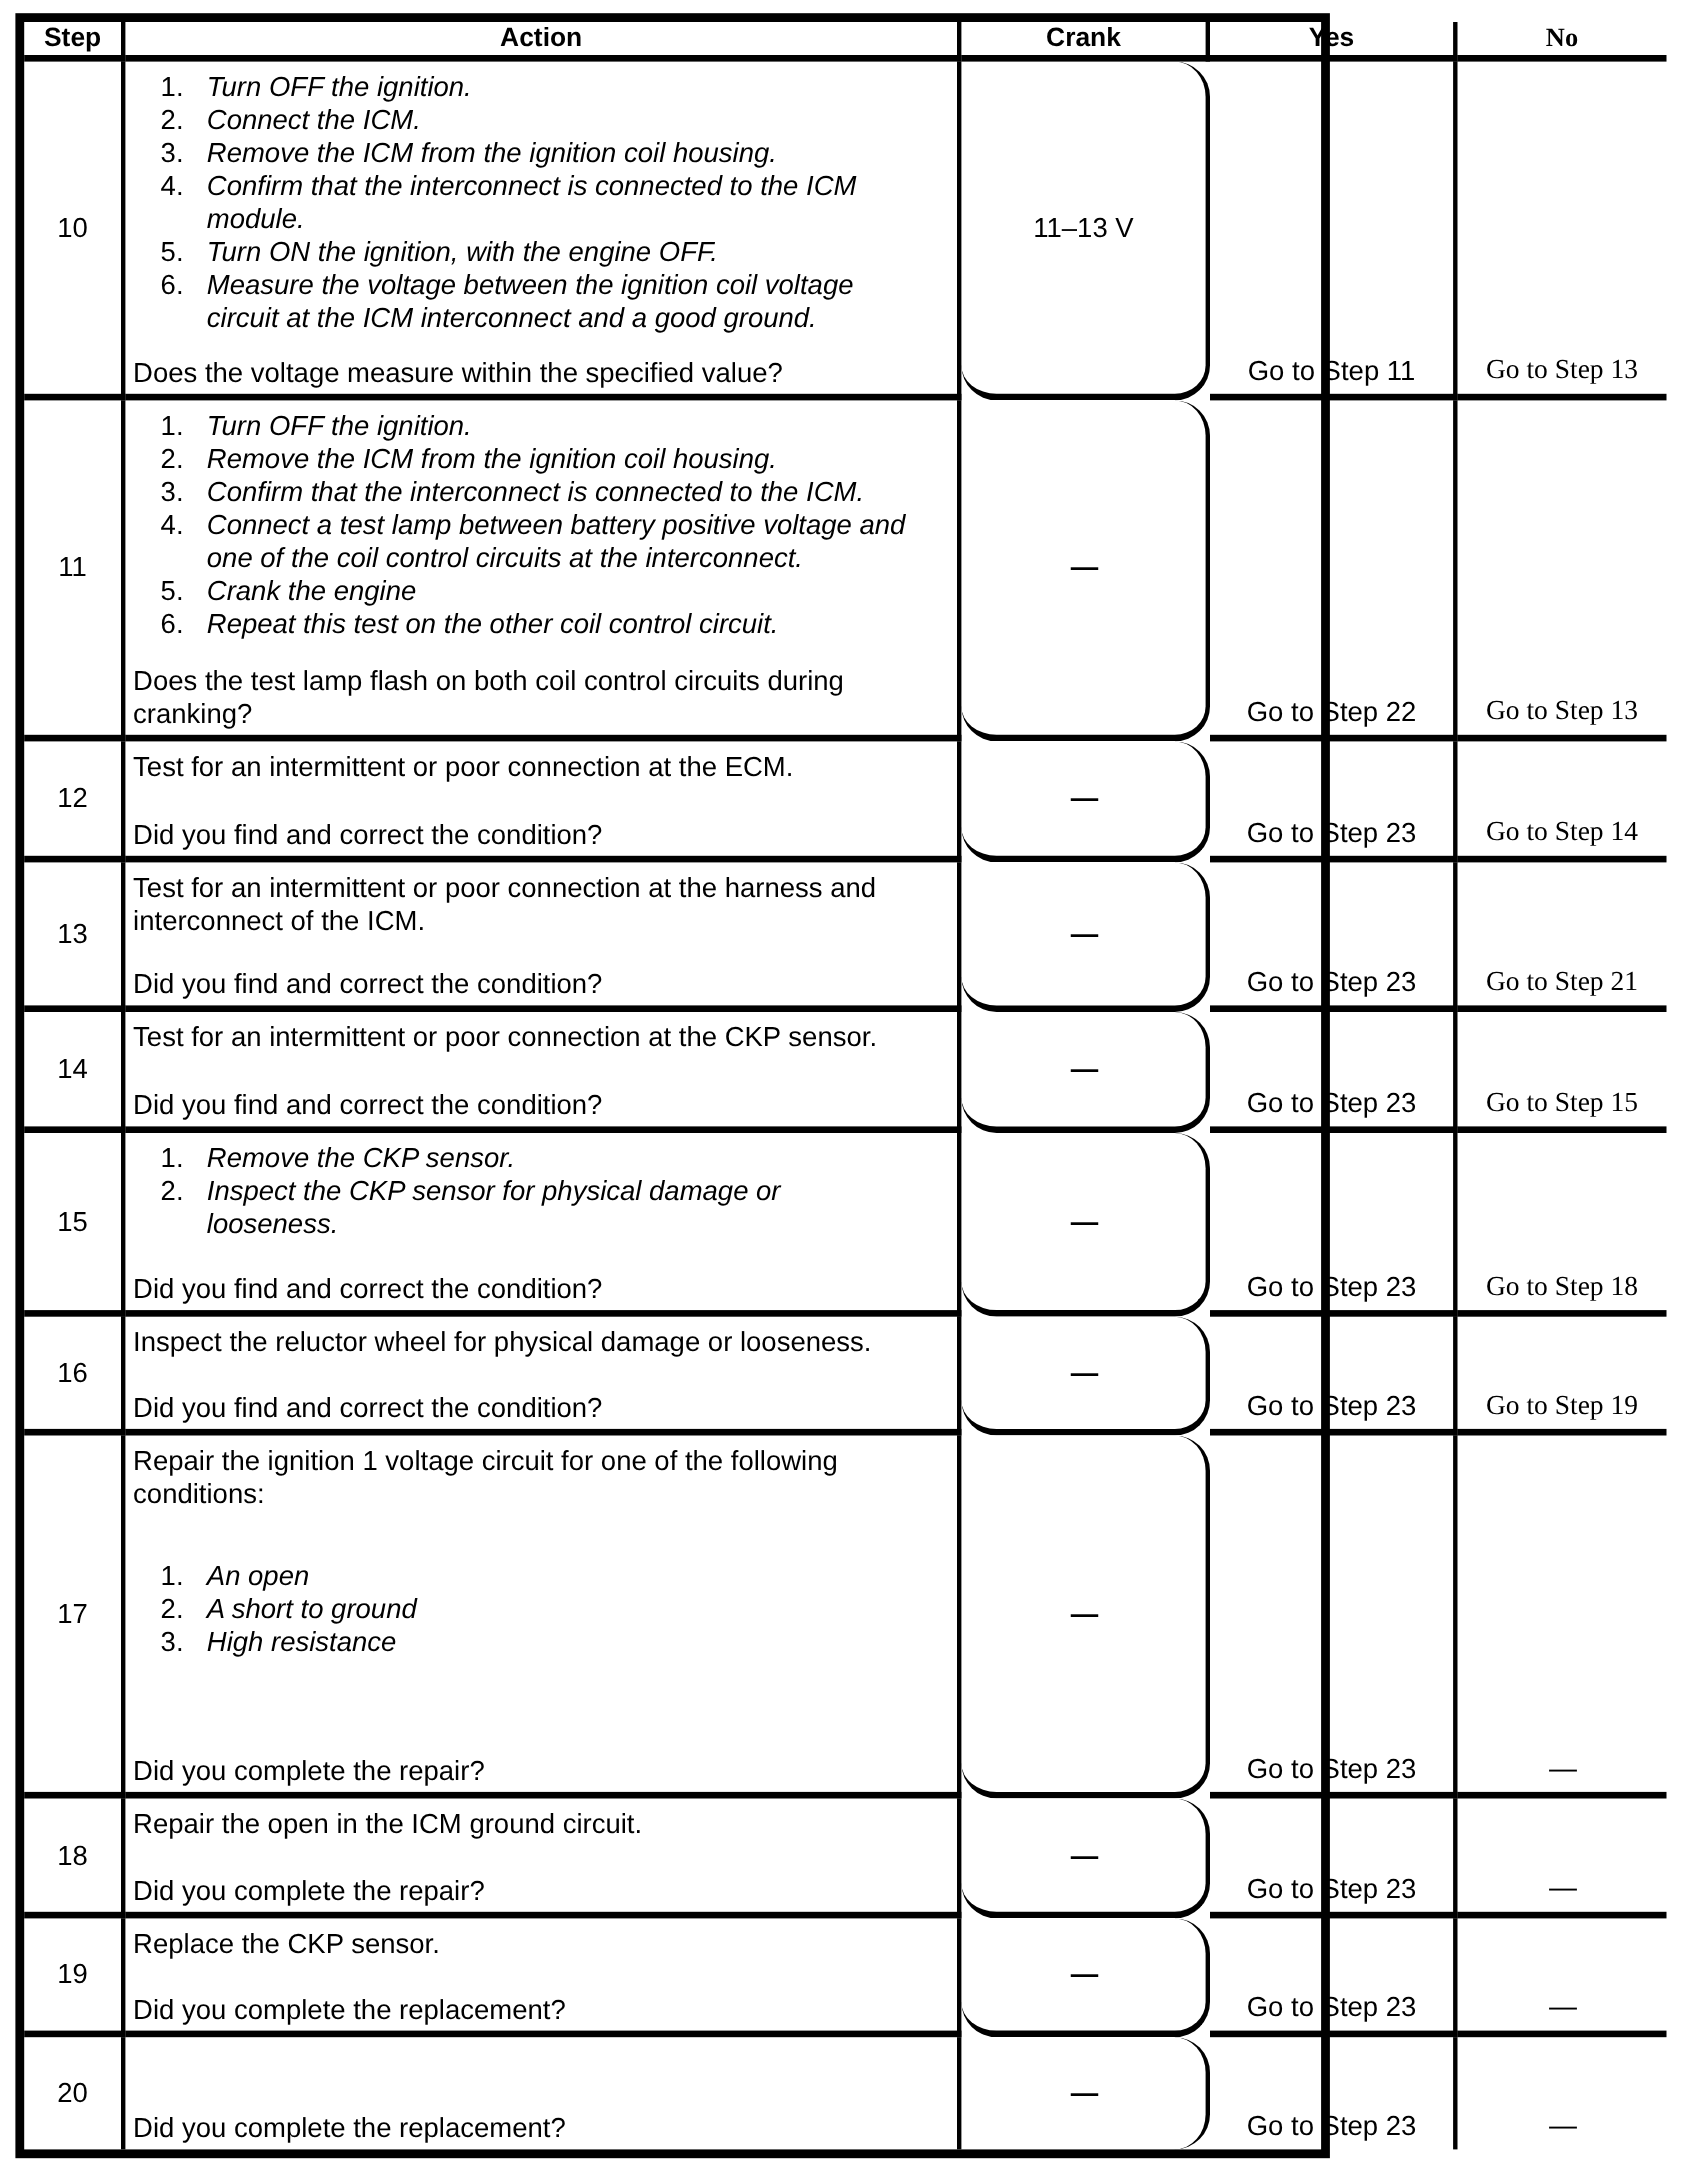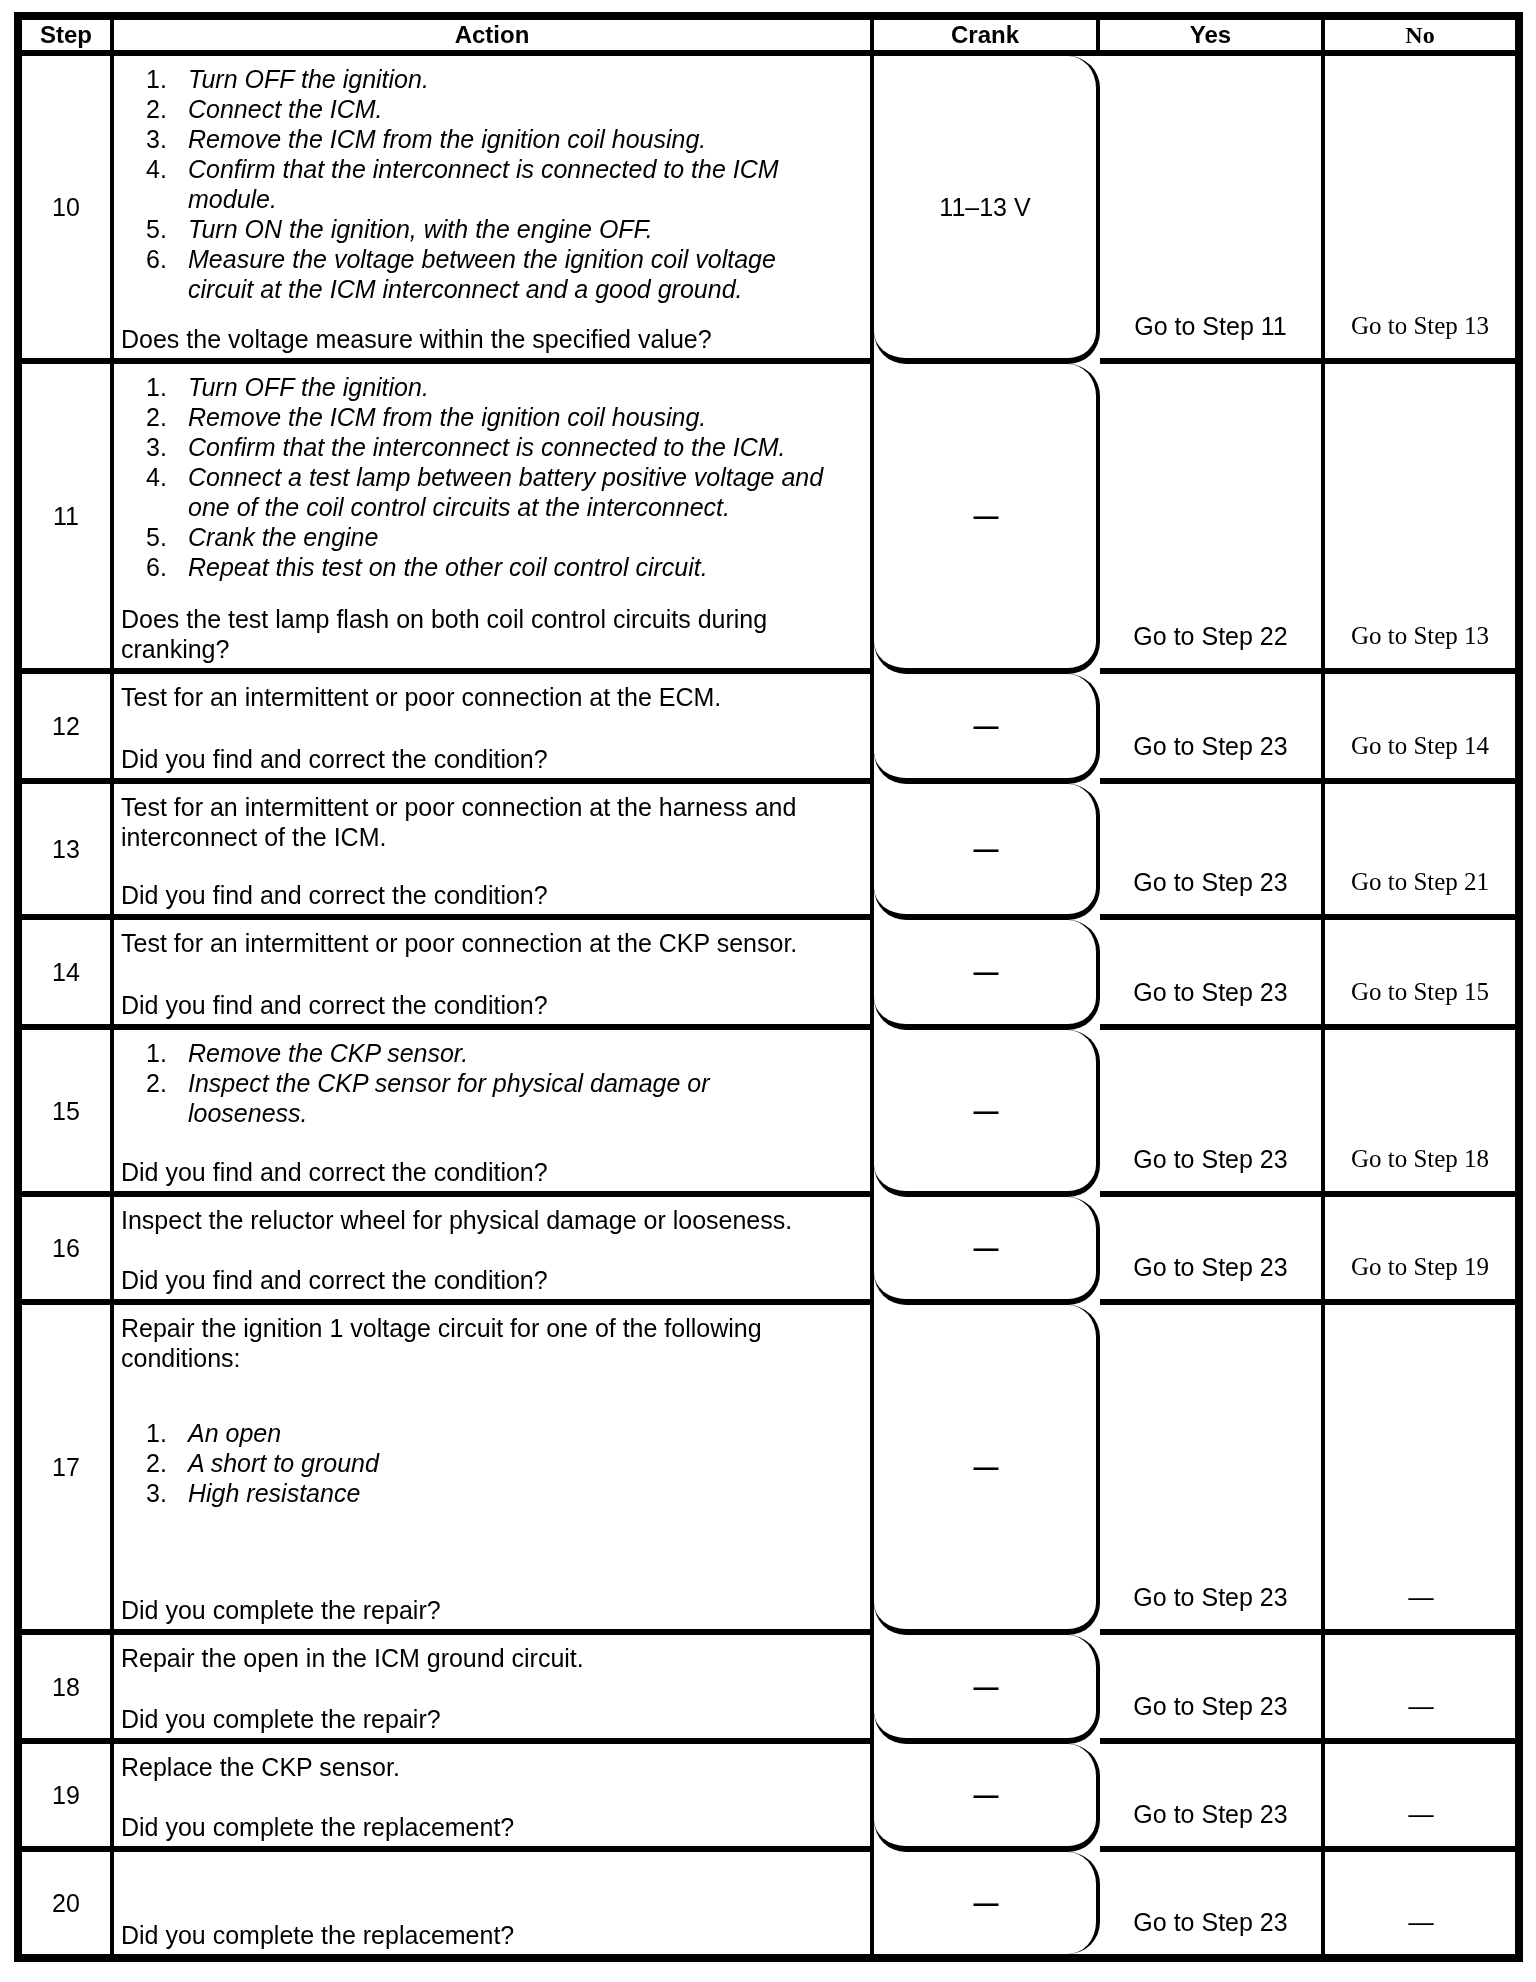--- a/index.html
+++ b/index.html
@@ -15,21 +15,21 @@
   .page {
     position: relative;
     width: 1536px;
     height: 1982px;
     background: #fff;
   }
   .diag-table {
     position: absolute;
     left: 14px;
     top: 12px;
-    width: 1509px;
+    width: 1195px;
     height: 1950px;
     box-sizing: border-box;
     border: 8px solid #000;
     display: grid;
     grid-template-columns: 92px 760px 226px 225px 190px;
     grid-template-rows: 36px 308px 310px 110px 136px 110px 167px 108px 330px 109px 108px 102px;
     background: #fff;
   }
   .cell {
     box-sizing: border-box;
@@ -78,21 +78,21 @@
     align-items: center;
     justify-content: center;
     text-align: center;
     border-radius: 32px;
   }
   .yes-cell, .no-cell {
     display: flex;
     align-items: flex-end;
     justify-content: center;
     text-align: center;
-    padding-bottom: 17px;
+    padding-bottom: 6px;
     box-sizing: border-box;
   }
   .dash { font-weight: bold; letter-spacing: -2px; }
 </style>
 </head>
 <body>
 
 <div class="page">
   <div class="diag-table">
 

